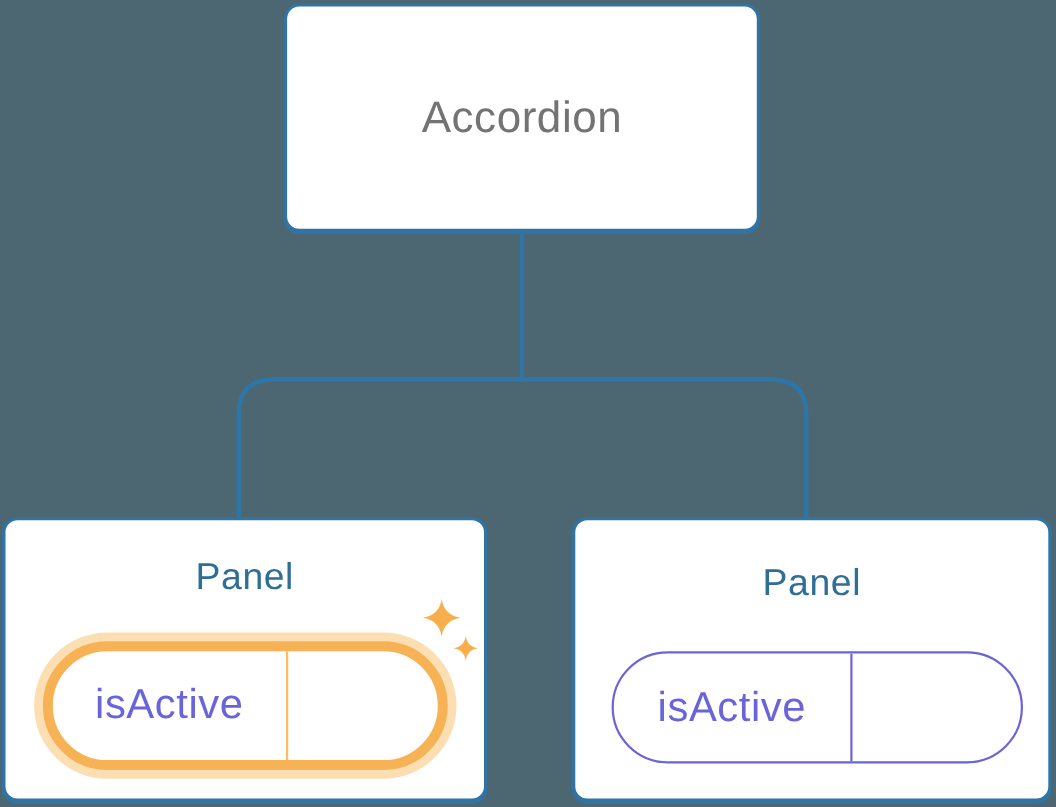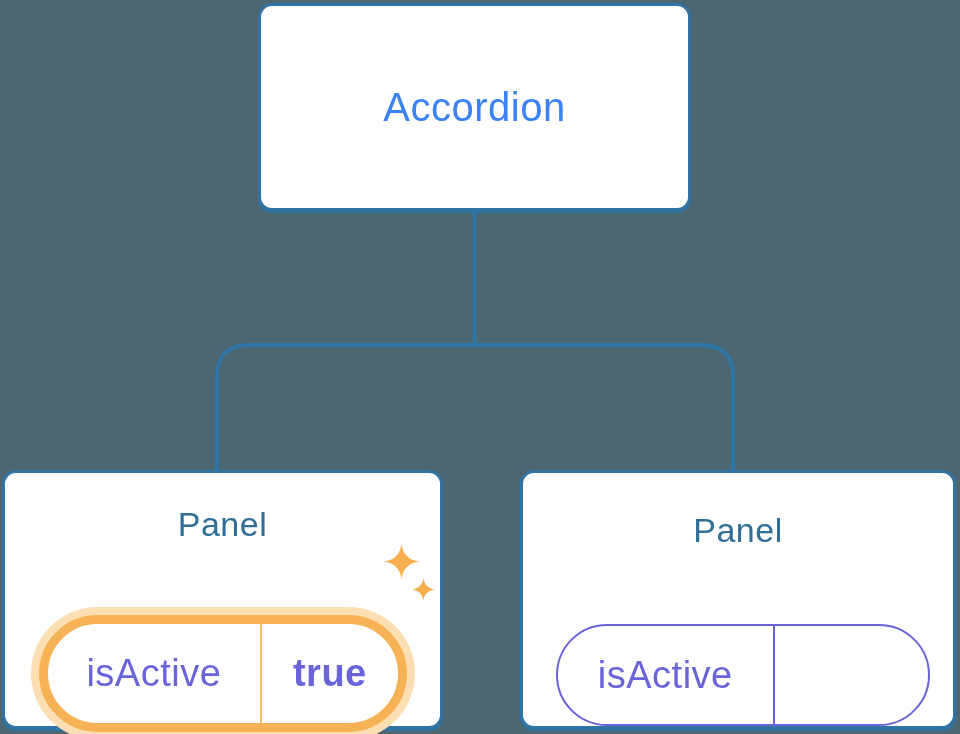--- a/index.html
+++ b/index.html
@@ -12,33 +12,33 @@
   .node{
     position:absolute;box-sizing:border-box;background:#FFFFFF;
     border:3px solid #3173A3;border-radius:14px;
     box-shadow:0 2px 0 0 #3173A3;
   }
   .node-accordion{
     left:258px;top:3px;width:433px;height:208px;
     display:flex;align-items:center;justify-content:center;
   }
   .node-title{
-    color:#3b82f6;font-size:40px;font-weight:500;letter-spacing:0.5px;
+    color:#737373;font-size:40px;font-weight:500;letter-spacing:0.5px;
   }
   .node-panel-left{left:2px;top:470px;width:441px;height:259px;}
   .node-panel-right{left:520px;top:470px;width:436px;height:259px;}
   .panel-title{
     position:absolute;left:0;right:0;text-align:center;
     color:#2E6E97;font-size:34px;font-weight:500;letter-spacing:0.5px;
   }
   .panel-title.tleft{top:32px;}
   .panel-title.tright{top:38px;}
   .pill{
     position:absolute;box-sizing:border-box;display:flex;
-    border-radius:999px;background:#FFFFFF;overflow:hidden;margin-top:32px;
+    border-radius:999px;background:#FFFFFF;overflow:hidden;
   }
   .pill-active{
     left:34px;top:110px;width:368px;height:117px;
     border:9px solid #F6B254;
     box-shadow:0 0 0 8px #FBDFB2;
   }
   .pill-inactive{
     left:33px;top:119px;width:374px;height:102px;
     border:2px solid #6A64DA;
   }
@@ -64,21 +64,20 @@
   </svg>
 
   <div class="node node-accordion">
     <div class="node-title">Accordion</div>
   </div>
 
   <div class="node node-panel-left">
     <div class="panel-title tleft">Panel</div>
     <div class="pill pill-active">
       <div class="cell cell-name">isActive</div>
-      <div class="cell cell-value">true</div>
     </div>
   </div>
 
   <svg class="sparkles" viewBox="0 0 52 60">
     <path fill="#F6AF4C" transform="scale(1.46)" d="M12 0C12.73 6.84 17.16 11.27 24 12C17.16 12.73 12.73 17.16 12 24C11.27 17.16 6.84 12.73 0 12C6.84 11.27 11.27 6.84 12 0Z"></path>
     <path fill="#F6AF4C" transform="translate(28,34) scale(0.95)" d="M12 0C12.73 6.84 17.16 11.27 24 12C17.16 12.73 12.73 17.16 12 24C11.27 17.16 6.84 12.73 0 12C6.84 11.27 11.27 6.84 12 0Z"></path>
   </svg>
 
   <div class="node node-panel-right">
     <div class="panel-title tright">Panel</div>

